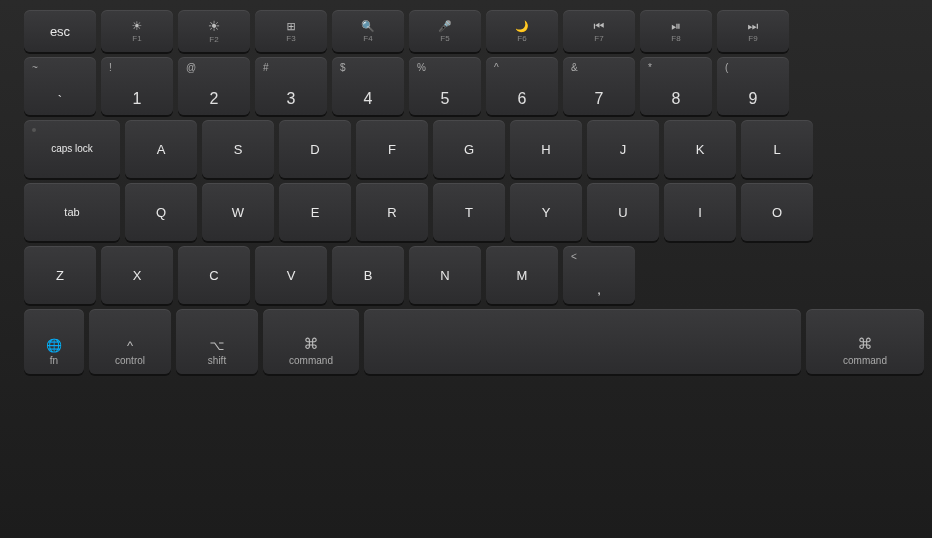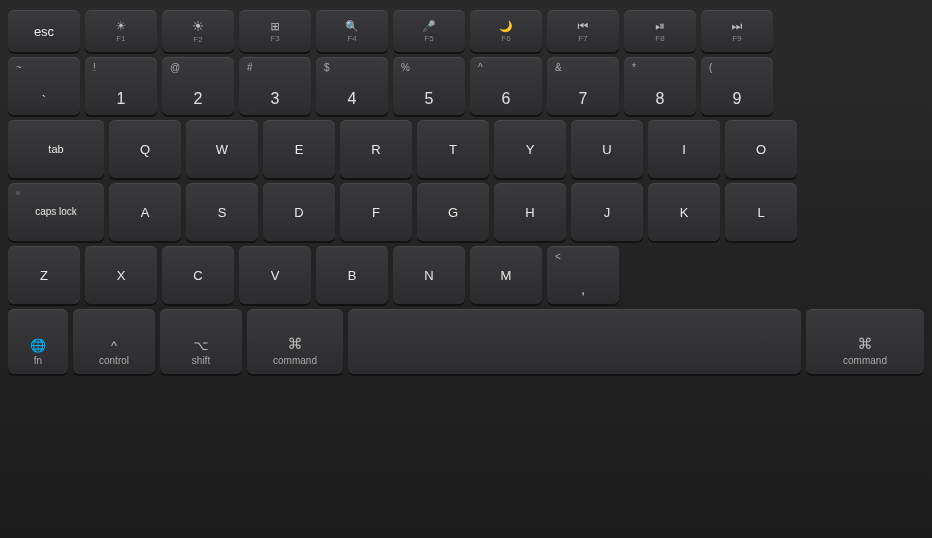--- a/index.html
+++ b/index.html
@@ -10,21 +10,21 @@
       background: #1a1a1a;
       overflow: hidden;
       font-family: -apple-system, BlinkMacSystemFont, 'SF Pro Text', sans-serif;
       user-select: none;
     }
 
     .keyboard {
       width: 100%;
       height: 100%;
       background: linear-gradient(180deg, #2a2a2a 0%, #1c1c1c 100%);
-      padding: 10px 8px 0px 8px;
+      padding: 10px 8px 0px 24px;
       display: flex;
       flex-direction: column;
       gap: 5px;
     }
 
     .key-row {
       display: flex;
       gap: 5px;
       align-items: flex-end;
     }
@@ -258,53 +258,20 @@
     <div class="key" style="width:72px;">
       <span class="top-left">*</span>
       <span class="bottom-center">8</span>
     </div>
     <div class="key" style="width:72px;">
       <span class="top-left">(</span>
       <span class="bottom-center">9</span>
     </div>
   </div>
 
-  <div class="key-row row-qwerty">
-    <div class="key key-tab" style="height:58px;">
-      <span class="main-label" style="font-size:11px;">tab</span>
-    </div>
-    <div class="key" style="width:72px;height:58px;">
-      <span class="main-label">Q</span>
-    </div>
-    <div class="key" style="width:72px;height:58px;">
-      <span class="main-label">W</span>
-    </div>
-    <div class="key" style="width:72px;height:58px;">
-      <span class="main-label">E</span>
-    </div>
-    <div class="key" style="width:72px;height:58px;">
-      <span class="main-label">R</span>
-    </div>
-    <div class="key" style="width:72px;height:58px;">
-      <span class="main-label">T</span>
-    </div>
-    <div class="key" style="width:72px;height:58px;">
-      <span class="main-label">Y</span>
-    </div>
-    <div class="key" style="width:72px;height:58px;">
-      <span class="main-label">U</span>
-    </div>
-    <div class="key" style="width:72px;height:58px;">
-      <span class="main-label">I</span>
-    </div>
-    <div class="key" style="width:72px;height:58px;">
-      <span class="main-label">O</span>
-    </div>
-  </div>
-
   <div class="key-row row-asdf">
     <div class="key key-caps" style="height:58px;">
       <div class="caps-dot"></div>
       <span class="main-label" style="font-size:10px;">caps lock</span>
     </div>
     <div class="key" style="width:72px;height:58px;">
       <span class="main-label">A</span>
     </div>
     <div class="key" style="width:72px;height:58px;">
       <span class="main-label">S</span>
@@ -325,20 +292,53 @@
       <span class="main-label">J</span>
     </div>
     <div class="key" style="width:72px;height:58px;">
       <span class="main-label">K</span>
     </div>
     <div class="key" style="width:72px;height:58px;">
       <span class="main-label">L</span>
     </div>
   </div>
 
+  <div class="key-row row-qwerty">
+    <div class="key key-tab" style="height:58px;">
+      <span class="main-label" style="font-size:11px;">tab</span>
+    </div>
+    <div class="key" style="width:72px;height:58px;">
+      <span class="main-label">Q</span>
+    </div>
+    <div class="key" style="width:72px;height:58px;">
+      <span class="main-label">W</span>
+    </div>
+    <div class="key" style="width:72px;height:58px;">
+      <span class="main-label">E</span>
+    </div>
+    <div class="key" style="width:72px;height:58px;">
+      <span class="main-label">R</span>
+    </div>
+    <div class="key" style="width:72px;height:58px;">
+      <span class="main-label">T</span>
+    </div>
+    <div class="key" style="width:72px;height:58px;">
+      <span class="main-label">Y</span>
+    </div>
+    <div class="key" style="width:72px;height:58px;">
+      <span class="main-label">U</span>
+    </div>
+    <div class="key" style="width:72px;height:58px;">
+      <span class="main-label">I</span>
+    </div>
+    <div class="key" style="width:72px;height:58px;">
+      <span class="main-label">O</span>
+    </div>
+  </div>
+
   <div class="key-row row-zxcv">
     <div class="key" style="width:72px;height:58px;">
       <span class="main-label">Z</span>
     </div>
     <div class="key" style="width:72px;height:58px;">
       <span class="main-label">X</span>
     </div>
     <div class="key" style="width:72px;height:58px;">
       <span class="main-label">C</span>
     </div>

